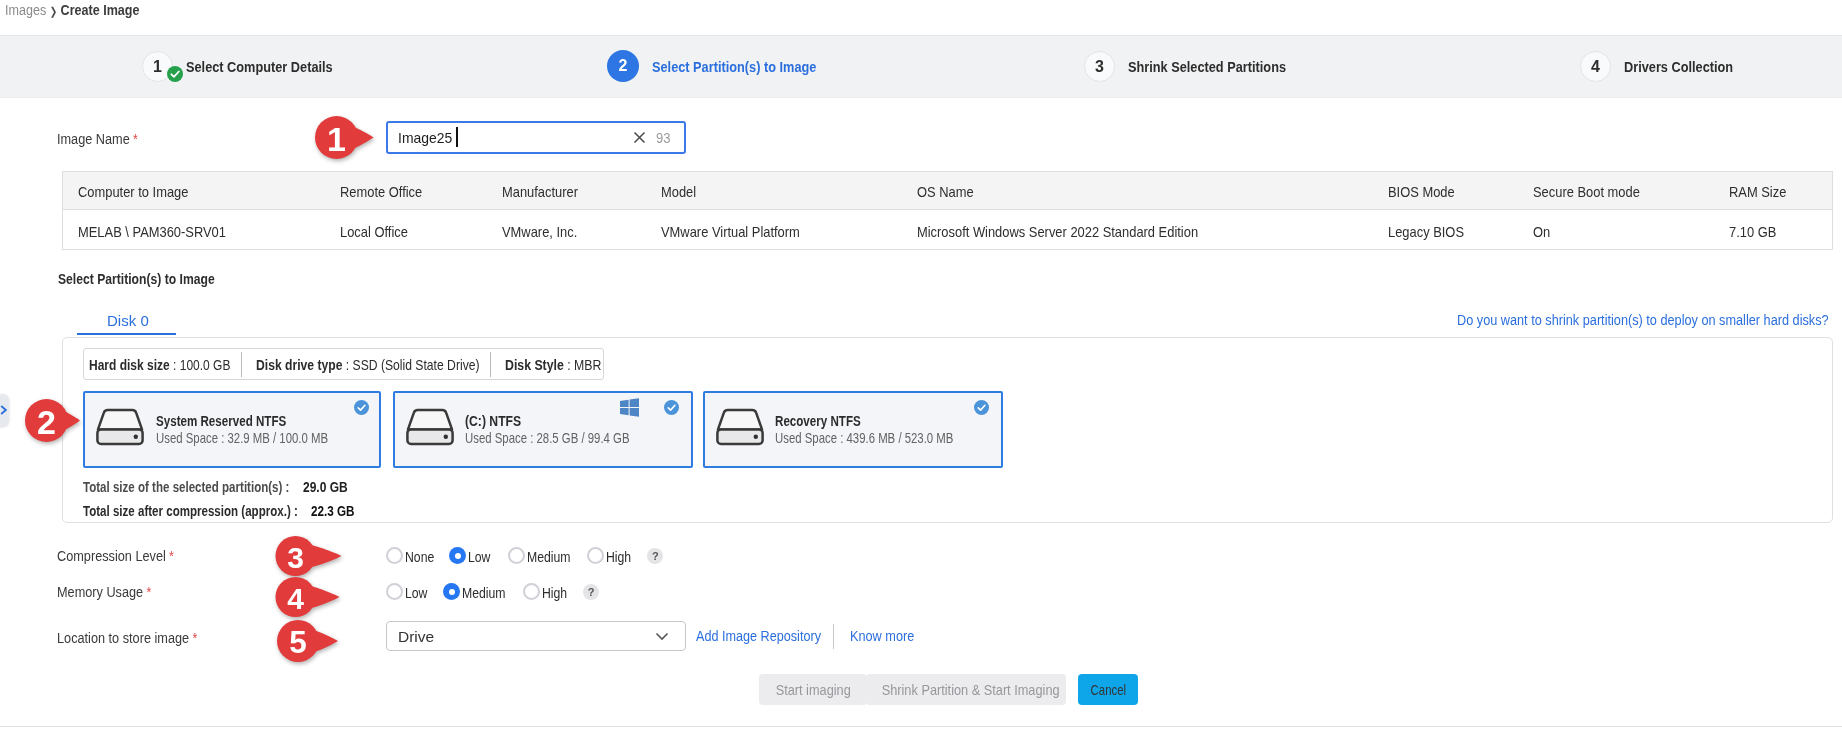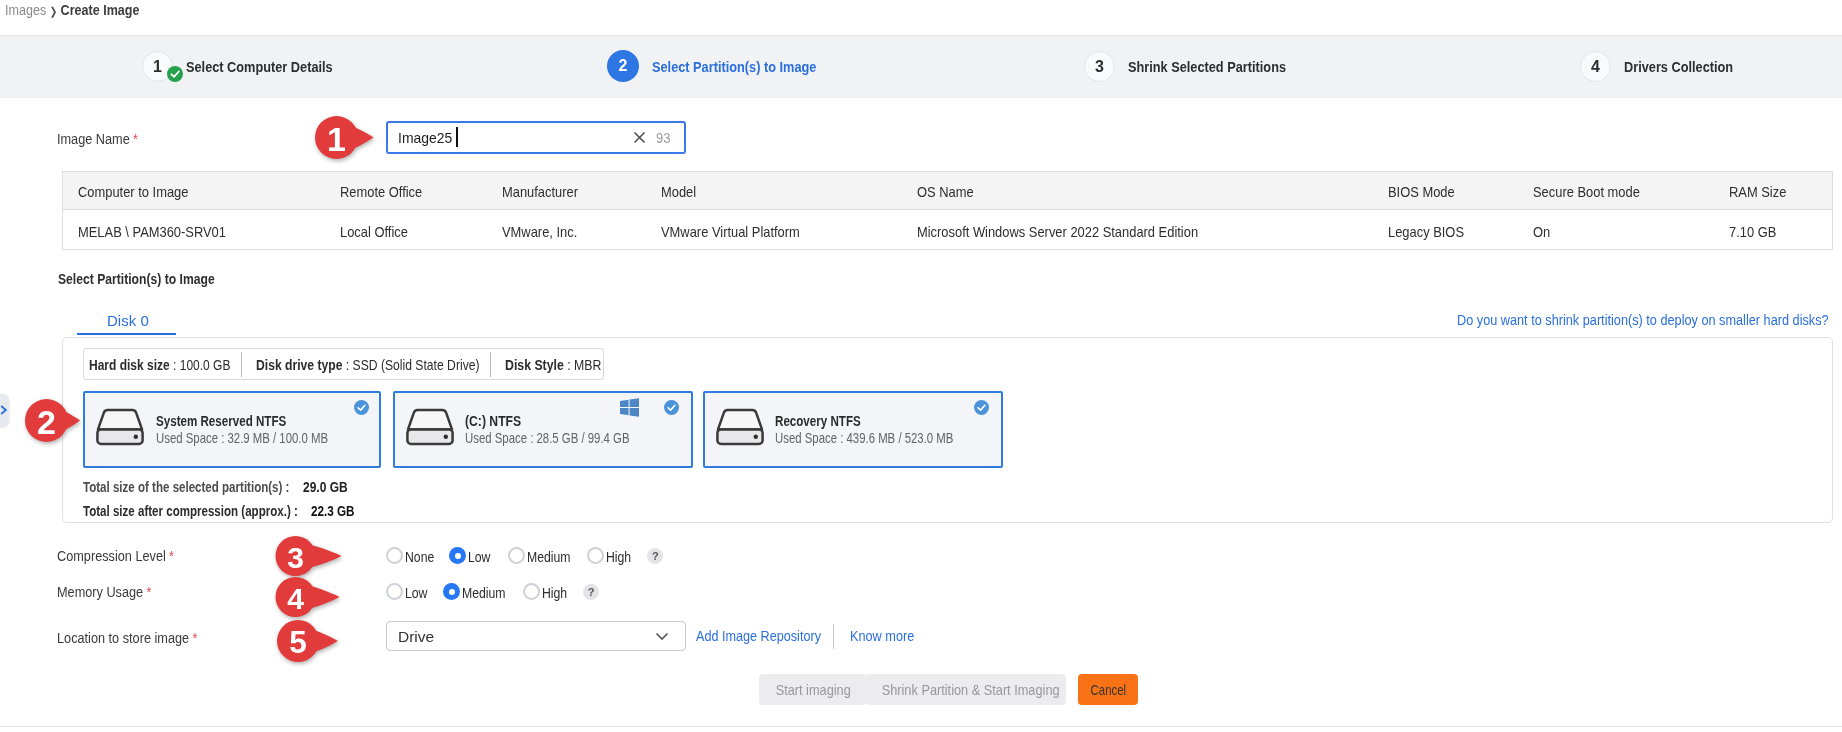--- a/index.html
+++ b/index.html
@@ -195,15 +195,15 @@
 <div class="abs" style="left:398px; top:628px; font-size:15.5px; color:#333;">Drive</div>
 <svg class="abs" style="left:655px; top:632px;" width="14" height="9" viewBox="0 0 14 9">
     <path d="M1.5 1.5 L7 7 L12.5 1.5" stroke="#555" stroke-width="1.6" fill="none"></path>
   </svg>
 <div class="abs" style="left:696px; top:627px; font-size:15.5px; color:#2b6fdd; transform:scaleX(0.815);">Add Image Repository</div>
 <div class="abs" style="left:833px; top:624px; width:1px; height:25px; background:#c9c9c9;"></div>
 <div class="abs" style="left:850px; top:627px; font-size:15.5px; color:#2b6fdd; transform:scaleX(0.82);">Know more</div>
 
 <div class="btn" style="left:759px; width:108px; top:674px;"><span>Start imaging</span></div>
 <div class="btn" style="left:866px; width:200px; top:674px;"><span>Shrink Partition &amp; Start Imaging</span></div>
-<div class="btn" style="left:1078px; width:60px; top:674px; background:#f97316; color:#333;"><span style="transform:scaleX(0.76);">Cancel</span></div>
+<div class="btn" style="left:1078px; width:60px; top:674px; background:#0ea5e9; color:#333;"><span style="transform:scaleX(0.76);">Cancel</span></div>
 
 <div class="abs" style="left:0; top:726px; width:1842px; height:1px; background:#e3e3e5;"></div>
 
 </body></html>

